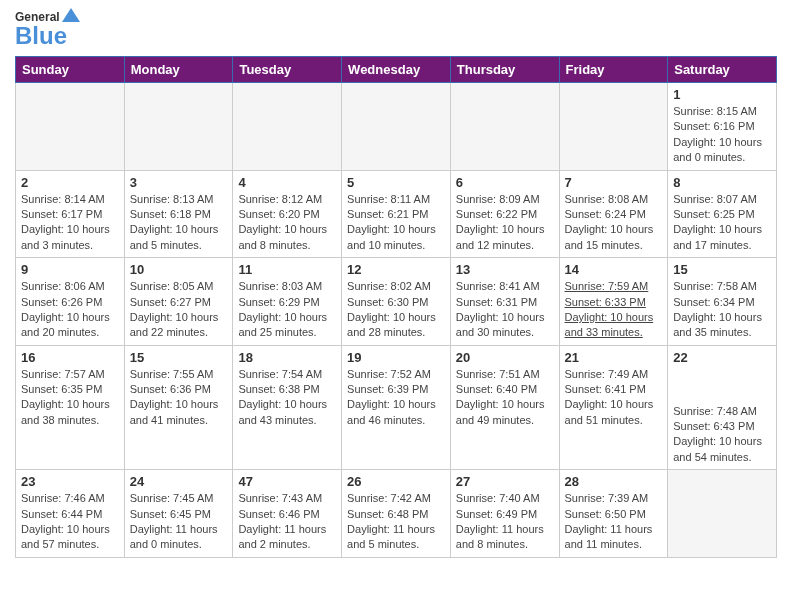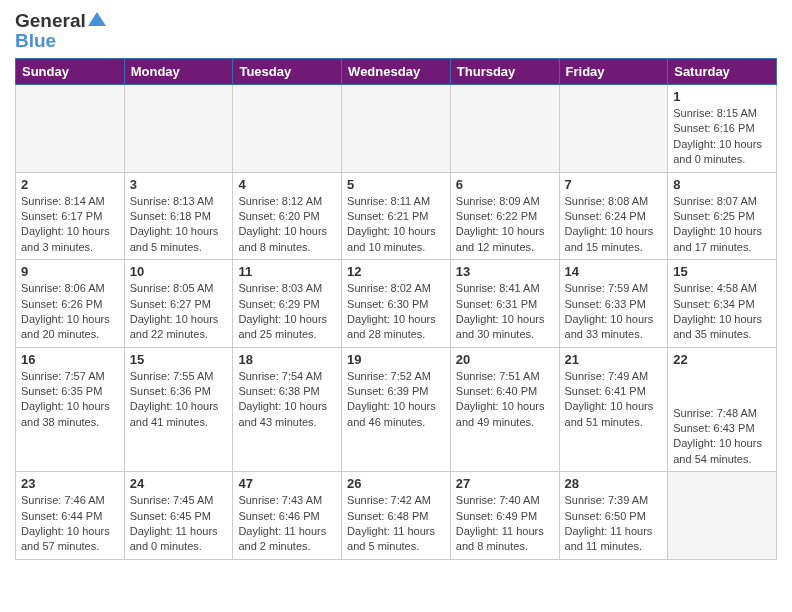--- a/index.html
+++ b/index.html
@@ -75,26 +75,26 @@
       color: #444;
     }
   </style>
 </head>
 <body>
 
 <div class="container">
   <div class="header-row">
     <div class="logo">
       <div style="display:flex;align-items:center;">
-        <span style="font-size:19px;font-weight:bold;color:#333;">General</span>
+        <span style="font-size:12px;font-weight:bold;color:#333;">General</span>
         <svg width="18" height="14" viewBox="0 0 18 14" style="margin-left:2px;margin-top:-4px;">
           <polygon points="0,14 9,0 18,14" fill="#4a90d9"></polygon>
         </svg>
       </div>
-      <span style="font-size:19px;font-weight:bold;color:#4a90d9;margin-top:-2px;">Blue</span>
+      <span style="font-size:24px;font-weight:bold;color:#4a90d9;margin-top:-2px;">Blue</span>
     </div>
     <div class="title-area">
       <div class="month-title"></div>
       <div class="subtitle"></div>
     </div>
   </div>
 
   <table class="calendar">
     <thead>
       <tr id="weekday-header">
@@ -205,28 +205,28 @@
           </td>
           <td>
             <span class="day-number">13</span>
             <div class="day-info" style="white-space: pre-line;">Sunrise: 8:41 AM
 Sunset: 6:31 PM
 Daylight: 10 hours
 and 30 minutes.</div>
           </td>
           <td>
             <span class="day-number">14</span>
-            <div class="day-info" style="white-space: pre-line;">Sunrise: 7:59 AM
+            <div class="day-info" style="white-space: pre-line; text-decoration: underline;">Sunrise: 7:59 AM
 Sunset: 6:33 PM
 Daylight: 10 hours
 and 33 minutes.</div>
           </td>
           <td>
             <span class="day-number">15</span>
-            <div class="day-info" style="white-space: pre-line;">Sunrise: 4:58 AM
+            <div class="day-info" style="white-space: pre-line;">Sunrise: 7:58 AM
 Sunset: 6:34 PM
 Daylight: 10 hours
 and 35 minutes.</div>
           </td>
         </tr>
         <tr>
           <td>
             <span class="day-number">16</span>
             <div class="day-info" style="white-space: pre-line;">Sunrise: 7:57 AM
 Sunset: 6:35 PM

